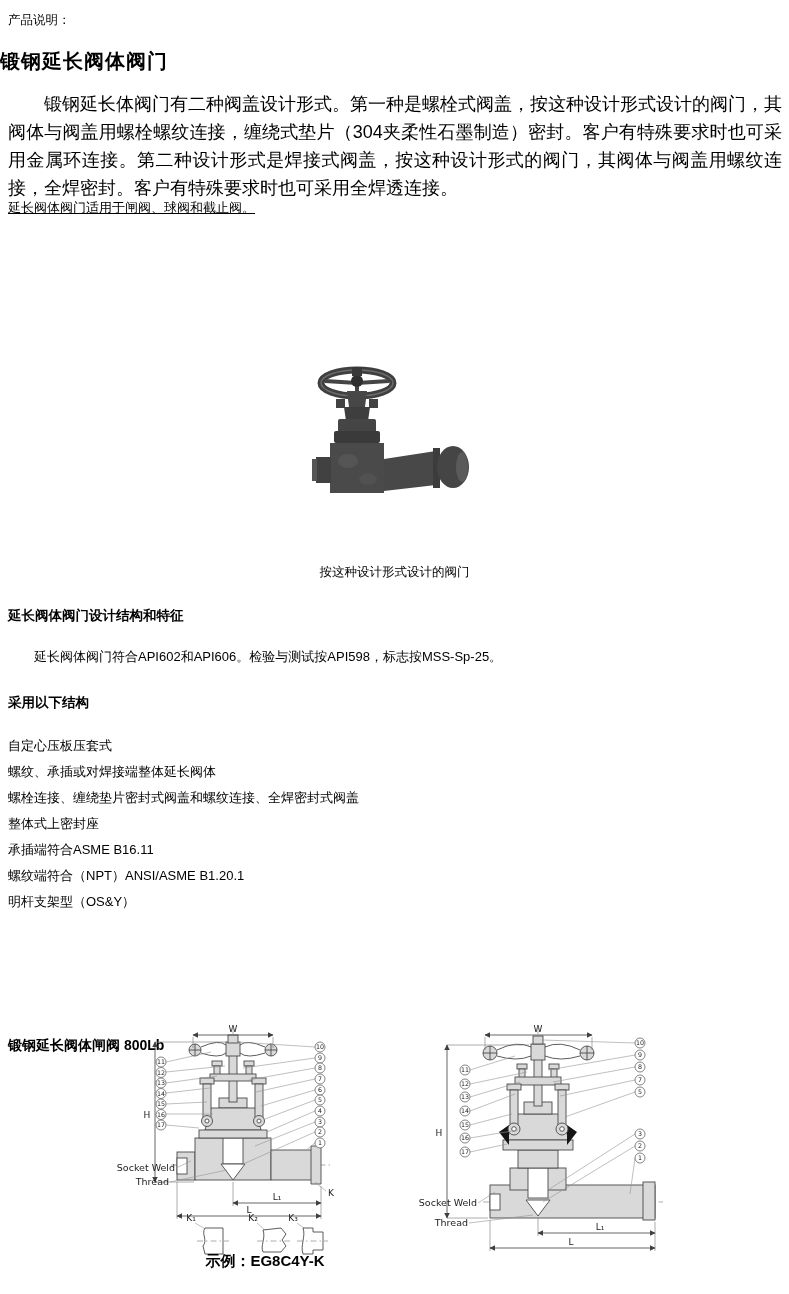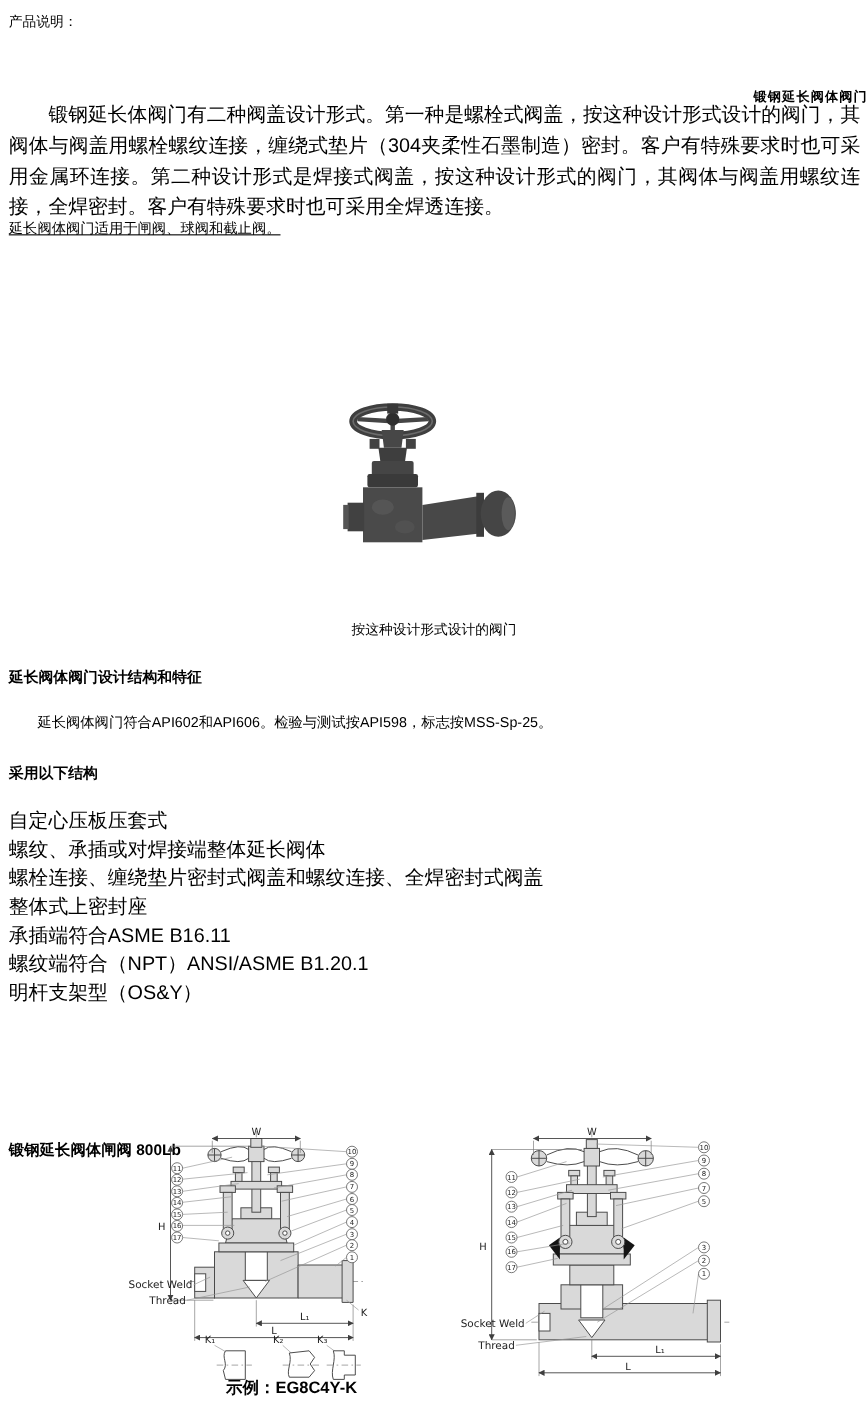--- a/index.html
+++ b/index.html
@@ -1,29 +1,29 @@
 <!DOCTYPE html>
 <html><head>
 <meta charset="utf-8">
 <style>
   html,body{margin:0;padding:0;background:#fff;}
   .page{position:relative;width:789px;height:1294px;background:#fff;overflow:hidden;
         font-family:"Liberation Sans","DejaVu Sans",sans-serif;color:#000;}
   .abs{position:absolute;}
   .product-label{left:8px;top:12px;font-size:12.5px;text-align:center;}
-  .title{left:0;top:48px;width:100%;text-align:right;font-size:12px;font-weight:bold;letter-spacing:1px;margin-top:32px;}
+  .title{left:0;top:48px;width:100%;text-align:left;font-size:20px;font-weight:bold;letter-spacing:1px;}
   .p1{left:8px;top:90px;width:774px;font-size:18px;line-height:28px;text-align:justify;text-indent:2em;}
   .p2{left:8px;top:199px;width:774px;font-size:13px;text-decoration:underline;}
   .photo{left:300px;top:361px;}
   .photo-caption{left:0;top:564px;width:100%;text-align:center;font-size:12.5px;}
   .h2{left:8px;font-size:13.5px;font-weight:bold;}
   .design-heading{top:607px;}
   .design-body{left:8px;top:648px;width:774px;font-size:13px;text-indent:2em;}
   .structure-heading{top:694px;}
-  .struct-list{left:8px;top:733px;width:770px;font-size:18px;}
+  .struct-list{left:8px;top:733px;width:770px;font-size:13px;}
   .struct-list .li{line-height:26px;height:26px;}
   .gate-heading{top:1037px;font-size:14px;}
   .diag{position:absolute;}
   .diag-caption{position:absolute;top:1252px;width:230px;text-align:center;
                 font-size:15px;font-weight:bold;}
   .cap-left{left:150px;}
   .cap-right{left:450px;}
   
   svg text{font-family:"DejaVu Sans","Liberation Sans",sans-serif;fill:#1c1c1c;}
   .part{fill:#d9d9d9;stroke:#4a4a4a;stroke-width:.9;}

